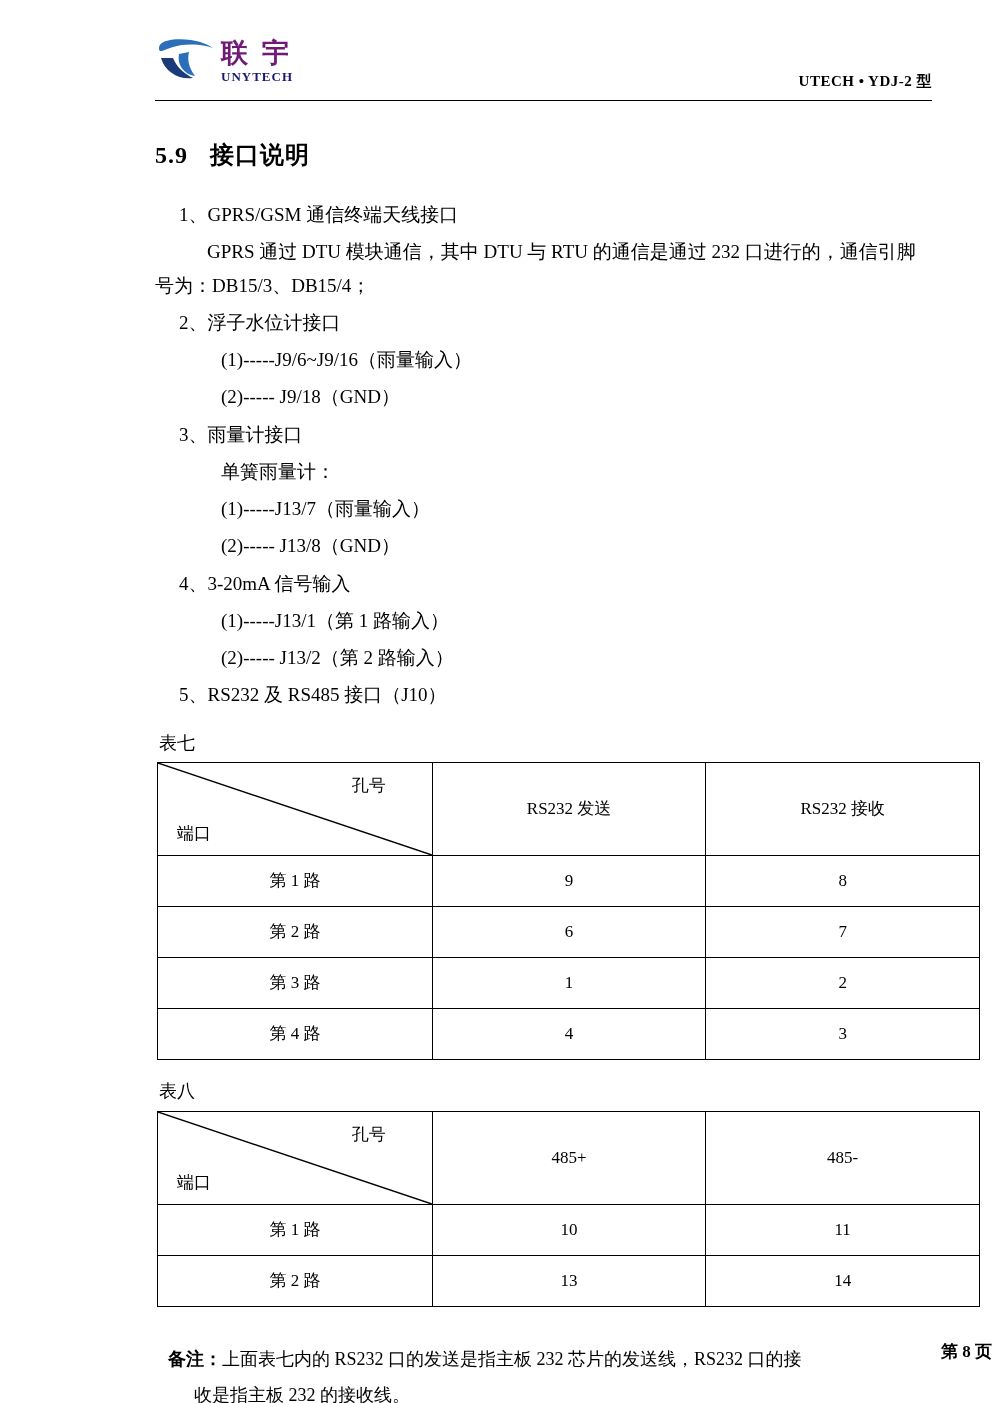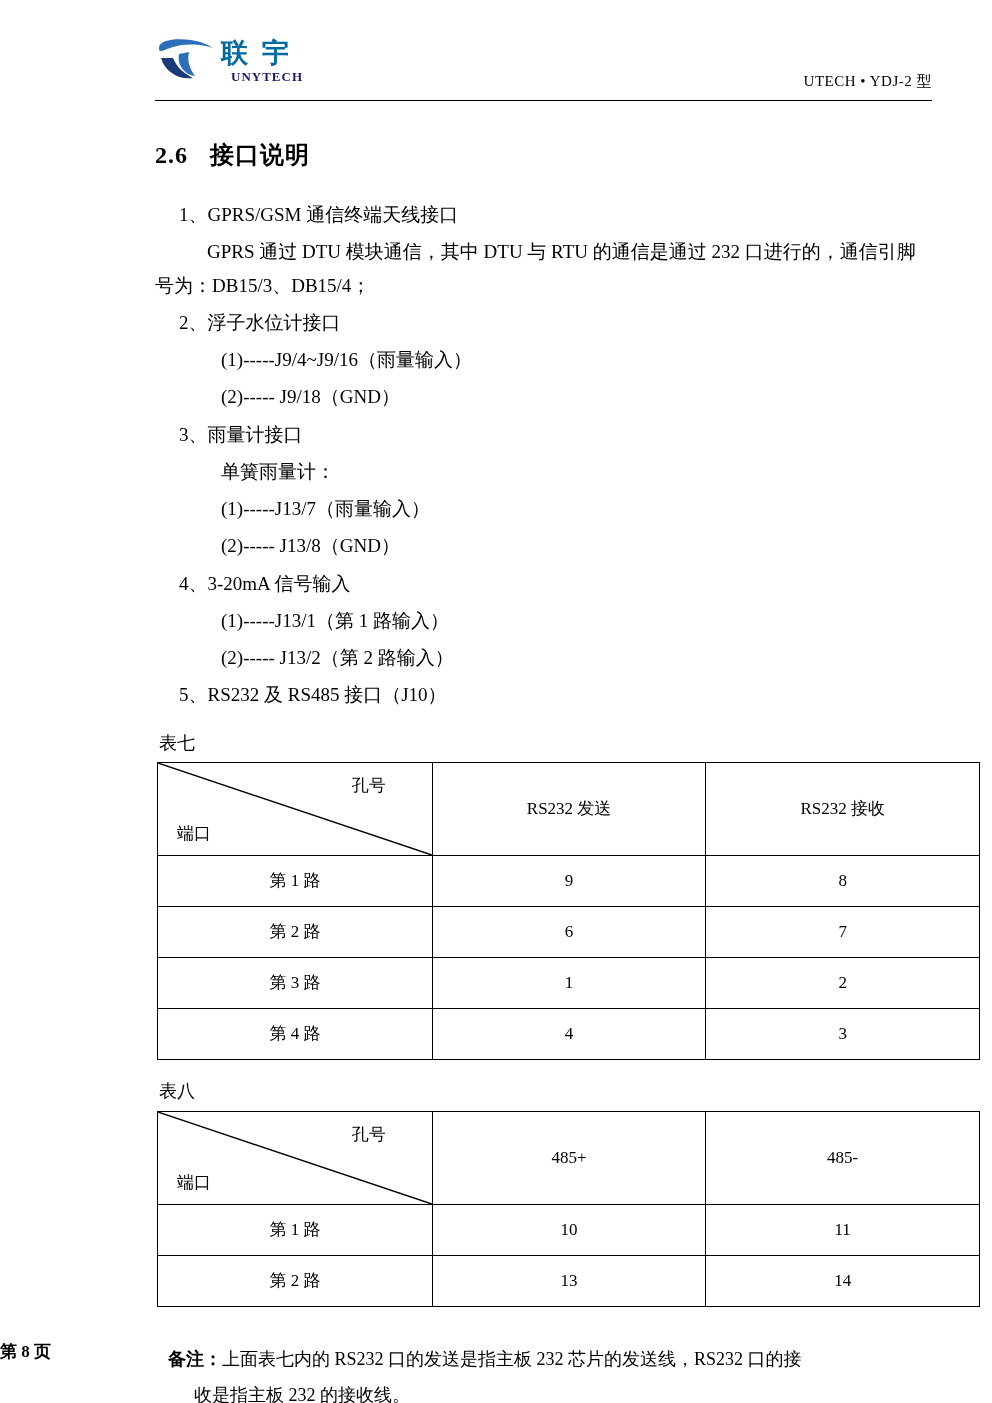--- a/index.html
+++ b/index.html
@@ -44,39 +44,38 @@
   .logo-mark svg { display: block; }
   .logo-text {
     margin-left: 4px;
     line-height: 1;
   }
   .logo-cn {
     font-family: "Liberation Serif", serif;
     font-weight: bold;
     font-size: 27px;
     letter-spacing: 14px;
-    color: #0369a1;
+    color: #701a75;
     display: block;
   }
   .logo-en {
     font-family: "Liberation Serif", serif;
     font-weight: bold;
     font-size: 13px;
     letter-spacing: 1px;
     color: #1a1a6e;
     display: block;
     margin-top: 3px;
-    margin-left: 10px;
   }
   .header-right {
     position: absolute;
     right: 0;
     top: 34px;
     font-family: "Liberation Serif", serif;
-    font-weight: normal;
+    font-weight: bold;
     font-size: 15px;
     letter-spacing: 0.5px;
   }
   .header-rule {
     position: absolute;
     left: 0;
     right: 0;
     top: 62px;
     border-bottom: 1px solid #000;
   }
@@ -159,21 +158,21 @@
     line-height: 2.0;
   }
   .note .note-label { font-weight: bold; }
   .note .note-line2 { display: block; padding-left: 26px; }
 
   .footer {
     position: absolute;
     left: 0;
     right: 0;
     bottom: 40px;
-    text-align: left;
+    text-align: right;
     font-size: 17px;
     font-weight: bold;
   }
 </style>
 </head>
 <body>
 
 <div class="page">
 
   <div class="header">
@@ -190,28 +189,28 @@
         <span class="logo-en">UNYTECH</span>
       </span>
     </div>
     <div class="header-right">UTECH • YDJ-2 型</div>
     <div class="header-rule"></div>
   </div>
 
   <div class="content">
 
     <h2 class="section-title">
-      <span class="num">2.6</span><span>接口说明</span>
+      <span class="num">5.9</span><span>接口说明</span>
     </h2>
 
     <p class="para lvl1">1、GPRS/GSM 通信终端天线接口</p>
     <p class="para flow indent-first">GPRS 通过 DTU 模块通信，其中 DTU 与 RTU 的通信是通过 232 口进行的，通信引脚号为：DB15/3、DB15/4；</p>
 
     <p class="para lvl1">2、浮子水位计接口</p>
-    <p class="para lvl2">(1)-----J9/4~J9/16（雨量输入）</p>
+    <p class="para lvl2">(1)-----J9/6~J9/16（雨量输入）</p>
     <p class="para lvl2">(2)----- J9/18（GND）</p>
 
     <p class="para lvl1">3、雨量计接口</p>
     <p class="para lvl2">单簧雨量计：</p>
     <p class="para lvl2">(1)-----J13/7（雨量输入）</p>
     <p class="para lvl2">(2)----- J13/8（GND）</p>
 
     <p class="para lvl1">4、3-20mA 信号输入</p>
     <p class="para lvl2">(1)-----J13/1（第 1 路输入）</p>
     <p class="para lvl2">(2)----- J13/2（第 2 路输入）</p>

